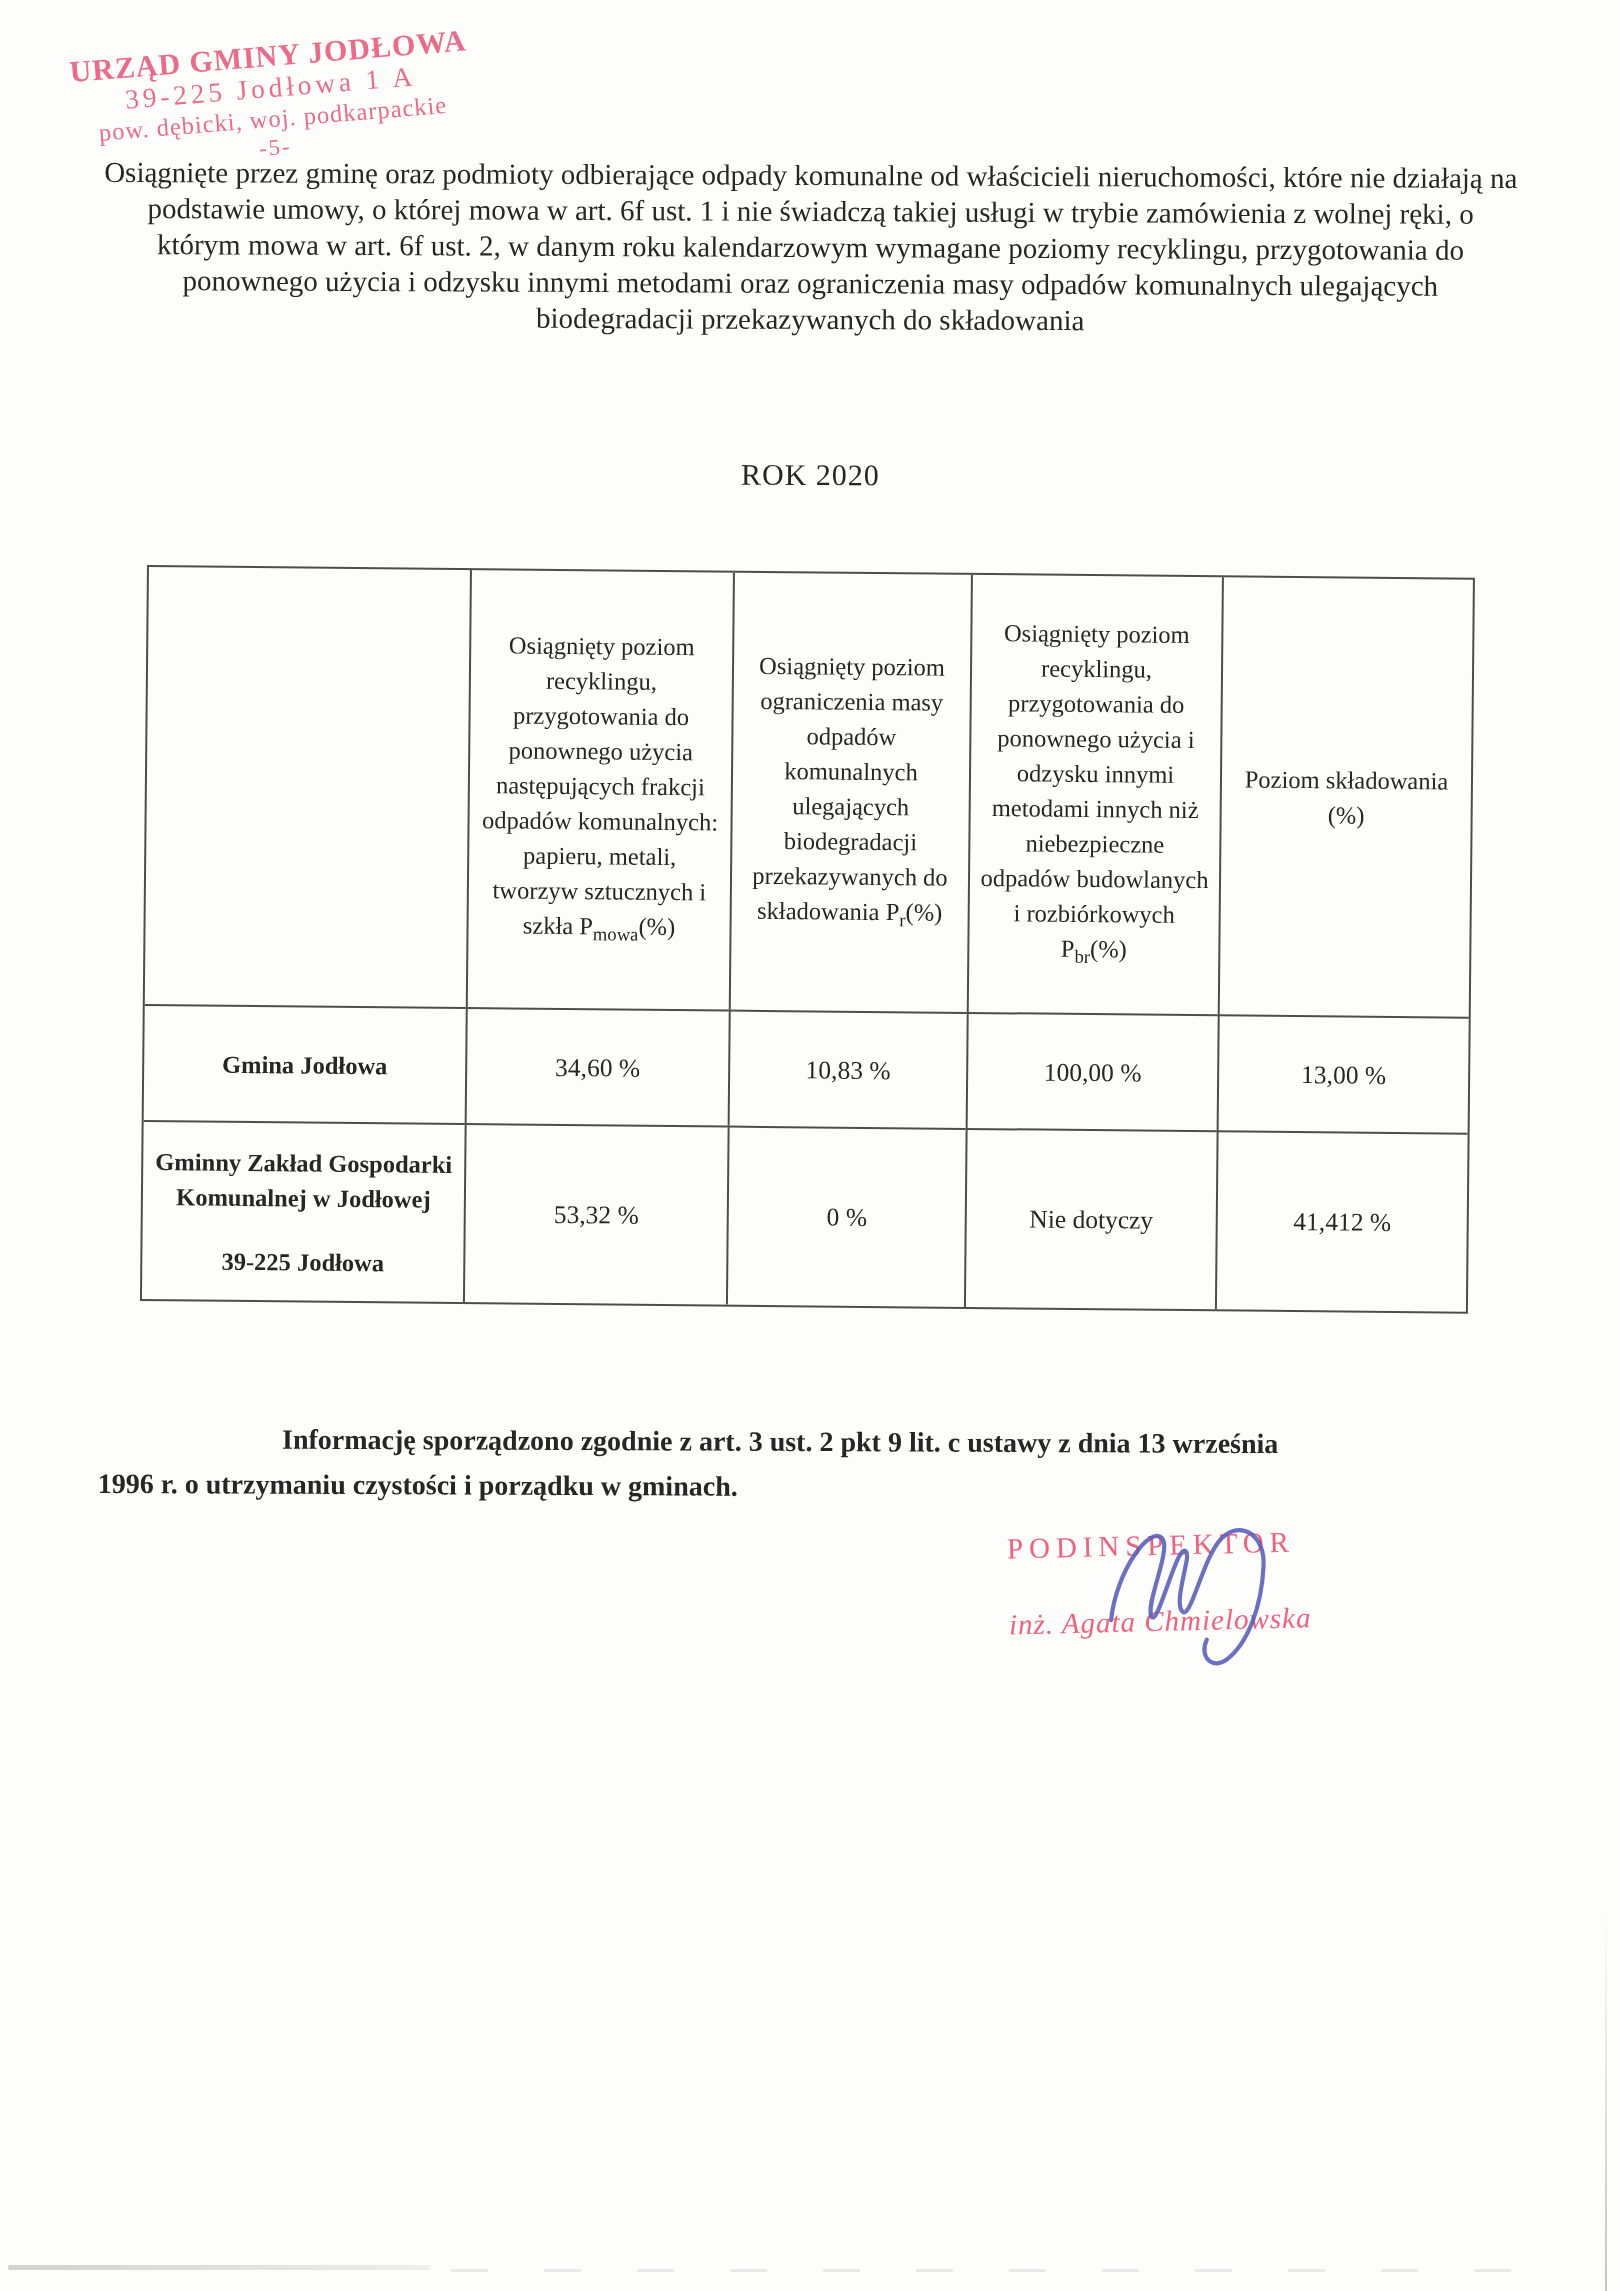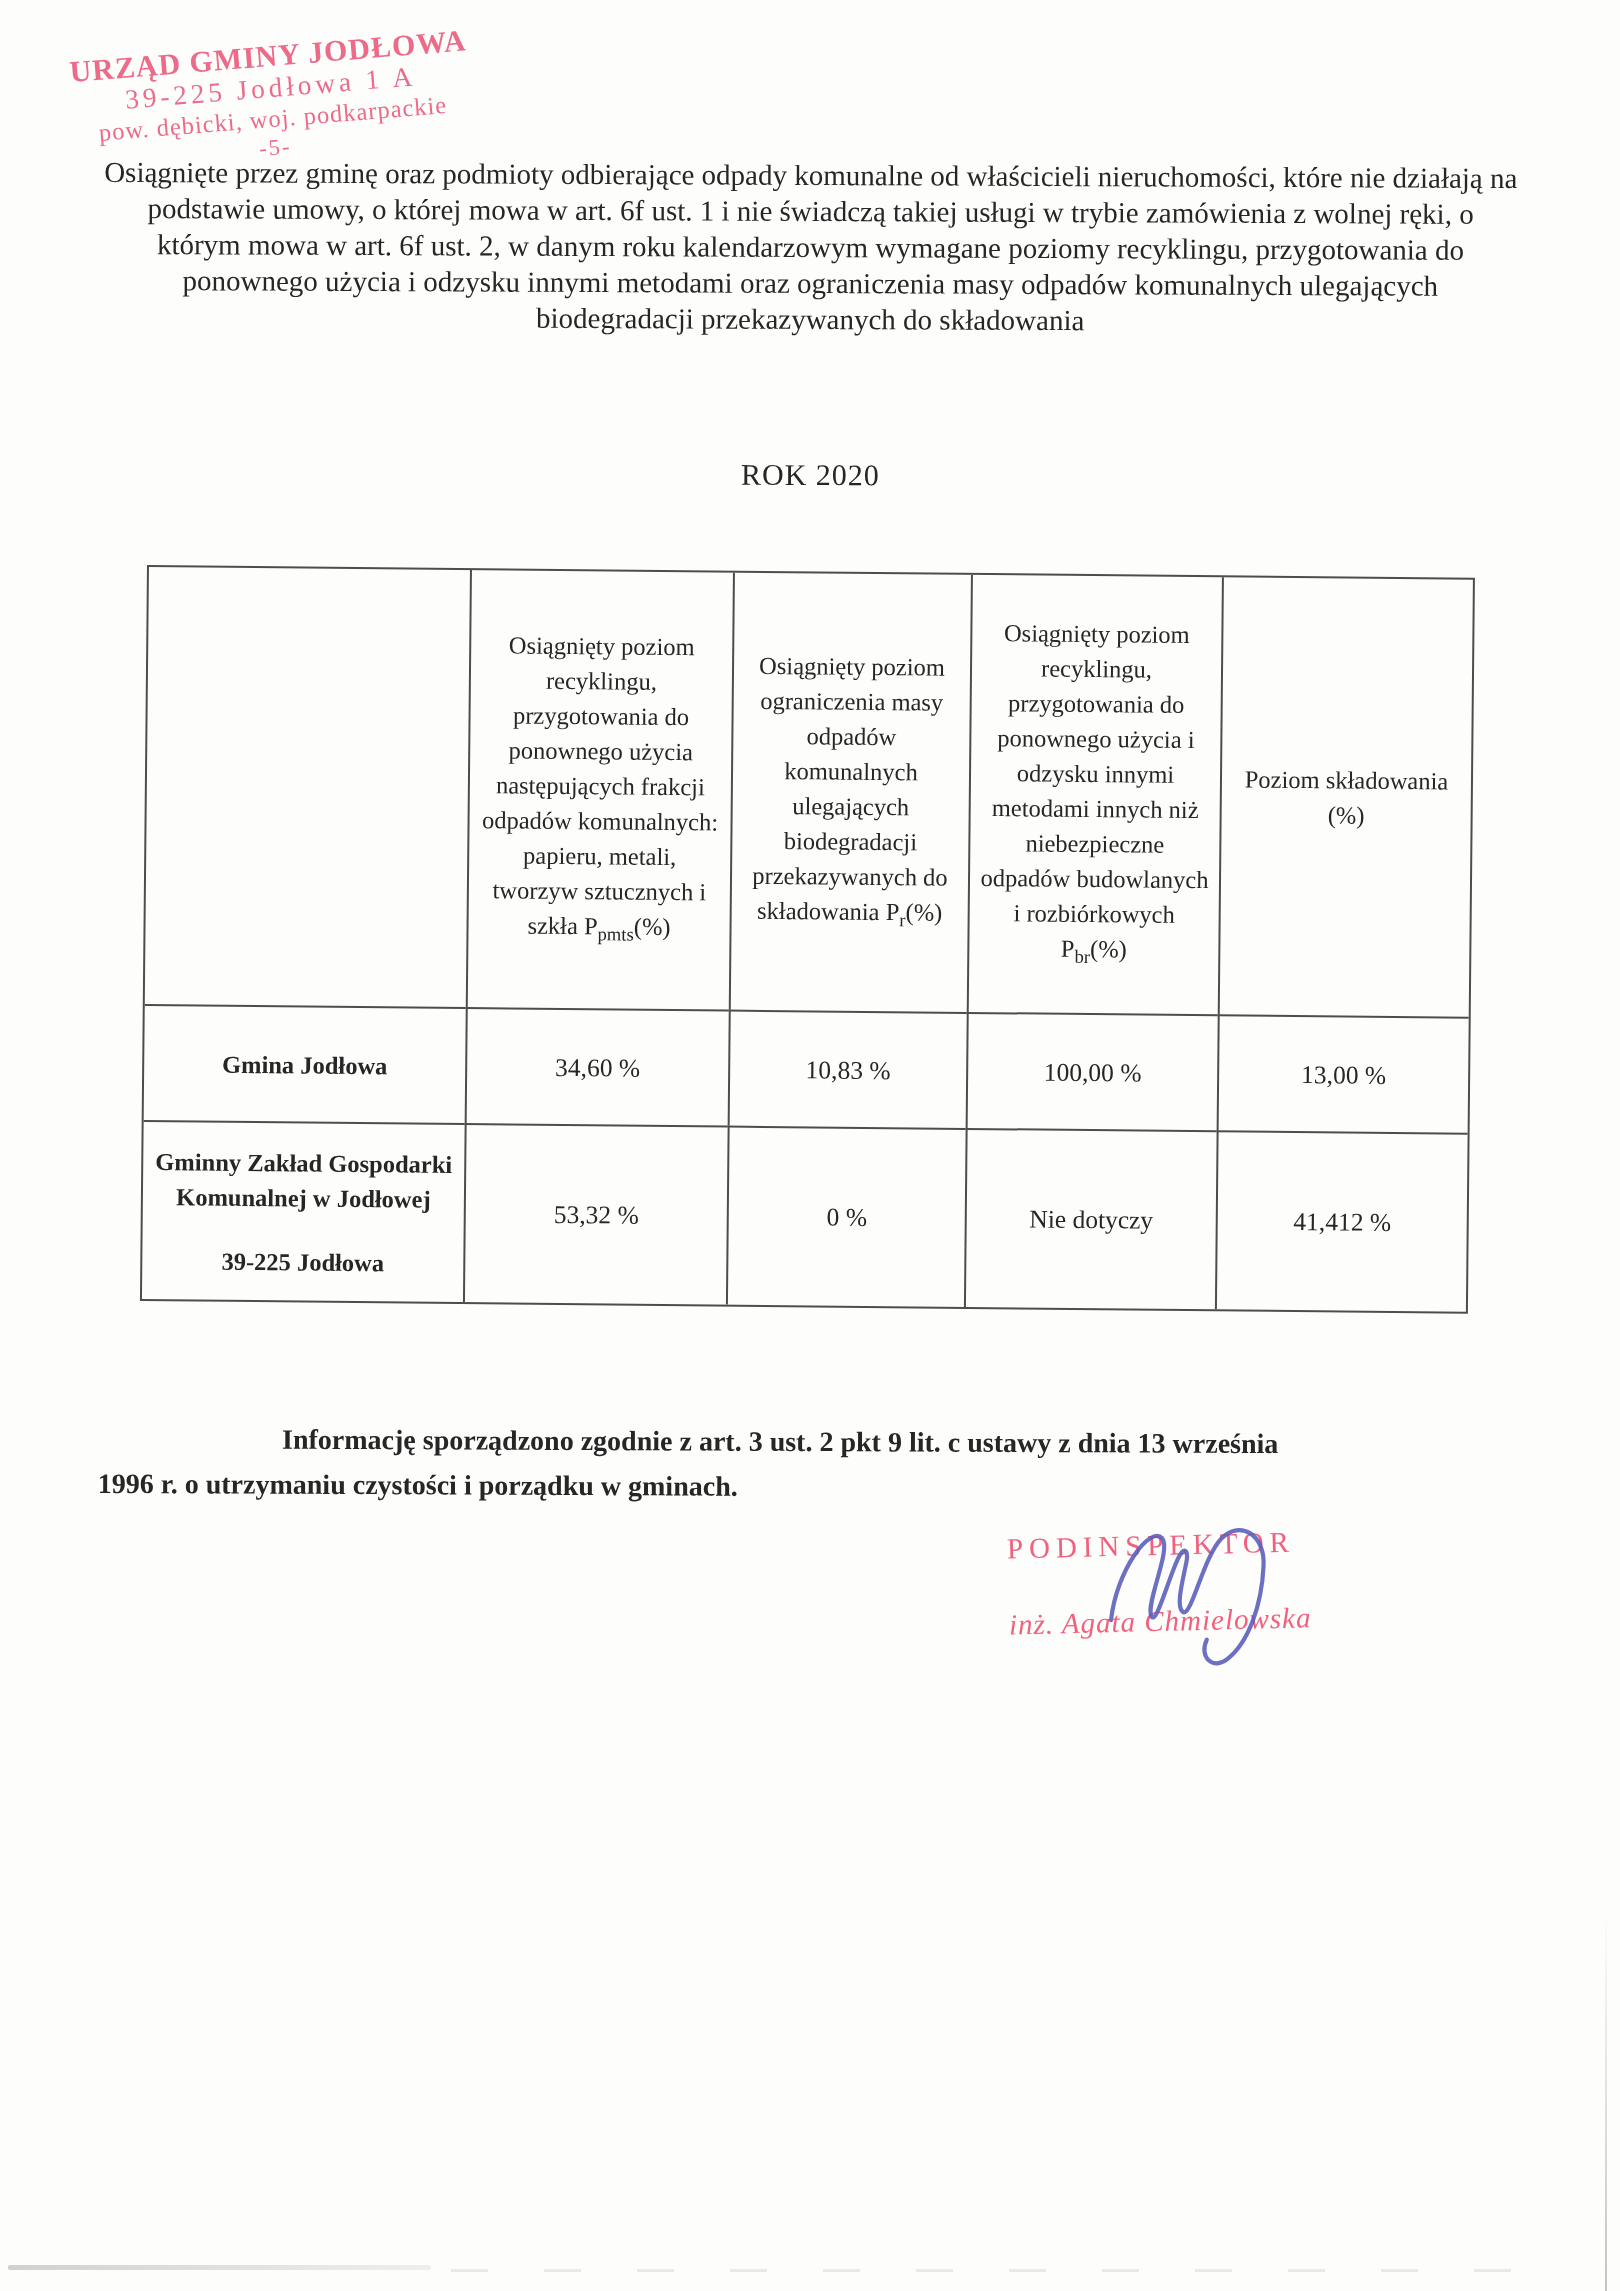--- a/index.html
+++ b/index.html
@@ -107,21 +107,21 @@
 <div class="intro" data-name="intro-paragraph">Osiągnięte przez gminę oraz podmioty odbierające odpady komunalne od właścicieli nieruchomości, które nie działają na podstawie umowy, o której mowa w art. 6f ust. 1 i nie świadczą takiej usługi w trybie zamówienia z wolnej ręki, o którym mowa w art. 6f ust. 2, w danym roku kalendarzowym wymagane poziomy recyklingu, przygotowania do ponownego użycia i odzysku innymi metodami oraz ograniczenia masy odpadów komunalnych ulegających biodegradacji przekazywanych do składowania</div>
 
 <div class="year" data-name="year-heading">ROK 2020</div>
 
 <div class="doc-table" data-name="results-table">
 
   <div class="cell" data-name="header-empty-cell"></div>
   <div class="cell bl" data-name="header-recycling-pmts">
     <div>
       <span>Osiągnięty poziom recyklingu, przygotowania do ponownego użycia następujących frakcji odpadów komunalnych: papieru, metali, tworzyw sztucznych i szkła</span>
-      <span class="sub-sym" data-name="symbol-p-pmts"><span>P</span><sub>pmts</sub><span>(%)</span></span>
+      <span class="sub-sym" data-name="symbol-p-pmts"><span>P</span><sub>mowa</sub><span>(%)</span></span>
     </div>
   </div>
   <div class="cell bl" data-name="header-biodegradable-limit">
     <div>
       <span>Osiągnięty poziom ograniczenia masy odpadów komunalnych ulegających biodegradacji przekazywanych do składowania</span>
       <span class="sub-sym" data-name="symbol-p-r"><span>P</span><sub>r</sub><span>(%)</span></span>
     </div>
   </div>
   <div class="cell bl" data-name="header-construction-recycling">
     <div>

